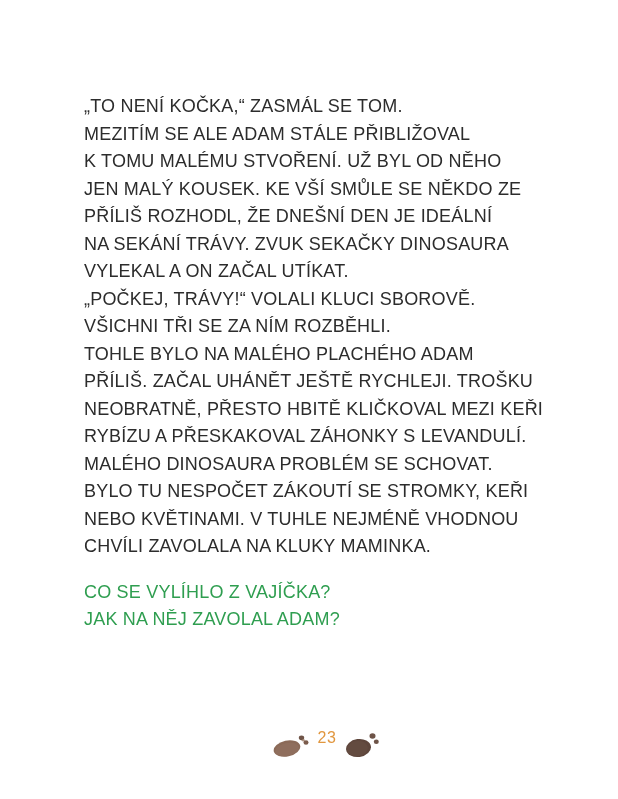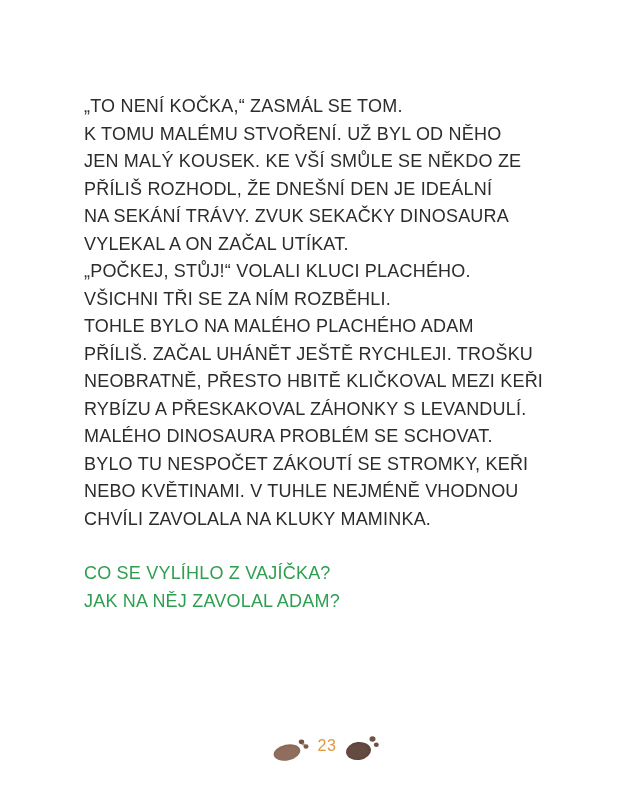--- a/index.html
+++ b/index.html
@@ -22,35 +22,35 @@
     width: 470px;
     font-size: 18px;
     line-height: 27.5px;
     letter-spacing: 0.2px;
     color: #2c2c2c;
   }
   .story .line {
     white-space: nowrap;
   }
   .questions {
-    margin-top: 27px;
+    margin-top: 18px;
     color: #2f9e50;
   }
   .questions .line {
     white-space: nowrap;
   }
   .footer {
     position: absolute;
     left: 0;
     right: 0;
     top: 730px;
     height: 34px;
     display: flex;
     justify-content: center;
-    align-items: center;
+    align-items: flex-start;
     gap: 9px;
     padding-left: 34px;
   }
   .page-number {
     font-size: 16px;
     color: #e1973f;
     letter-spacing: 0.5px;
     line-height: 1;
     padding-bottom: 2px;
   }
@@ -60,26 +60,27 @@
   .fp-left { transform: translateY(3px); }
   .fp-right { transform: translateY(1px); }
 </style>
 </head>
 <body>
 
 <div class="page">
 
   <div class="story">
     <div class="line">„TO NENÍ KOČKA,“ ZASMÁL SE TOM.</div>
+    <div class="line">MEZITÍM SE ALE ADAM STÁLE PŘIBLIŽOVAL</div>
     <div class="line">K TOMU MALÉMU STVOŘENÍ. UŽ BYL OD NĚHO</div>
     <div class="line">JEN MALÝ KOUSEK. KE VŠÍ SMŮLE SE NĚKDO ZE</div>
     <div class="line">PŘÍLIŠ ROZHODL, ŽE DNEŠNÍ DEN JE IDEÁLNÍ</div>
     <div class="line">NA SEKÁNÍ TRÁVY. ZVUK SEKAČKY DINOSAURA</div>
     <div class="line">VYLEKAL A ON ZAČAL UTÍKAT.</div>
-    <div class="line">„POČKEJ, STŮJ!“ VOLALI KLUCI PLACHÉHO.</div>
+    <div class="line">„POČKEJ, TRÁVY!“ VOLALI KLUCI SBOROVĚ.</div>
     <div class="line">VŠICHNI TŘI SE ZA NÍM ROZBĚHLI.</div>
     <div class="line">TOHLE BYLO NA MALÉHO PLACHÉHO ADAM</div>
     <div class="line">PŘÍLIŠ. ZAČAL UHÁNĚT JEŠTĚ RYCHLEJI. TROŠKU</div>
     <div class="line">NEOBRATNĚ, PŘESTO HBITĚ KLIČKOVAL MEZI KEŘI</div>
     <div class="line">RYBÍZU A PŘESKAKOVAL ZÁHONKY S LEVANDULÍ.</div>
     <div class="line">MALÉHO DINOSAURA PROBLÉM SE SCHOVAT.</div>
     <div class="line">BYLO TU NESPOČET ZÁKOUTÍ SE STROMKY, KEŘI</div>
     <div class="line">NEBO KVĚTINAMI. V TUHLE NEJMÉNĚ VHODNOU</div>
     <div class="line">CHVÍLI ZAVOLALA NA KLUKY MAMINKA.</div>
 

